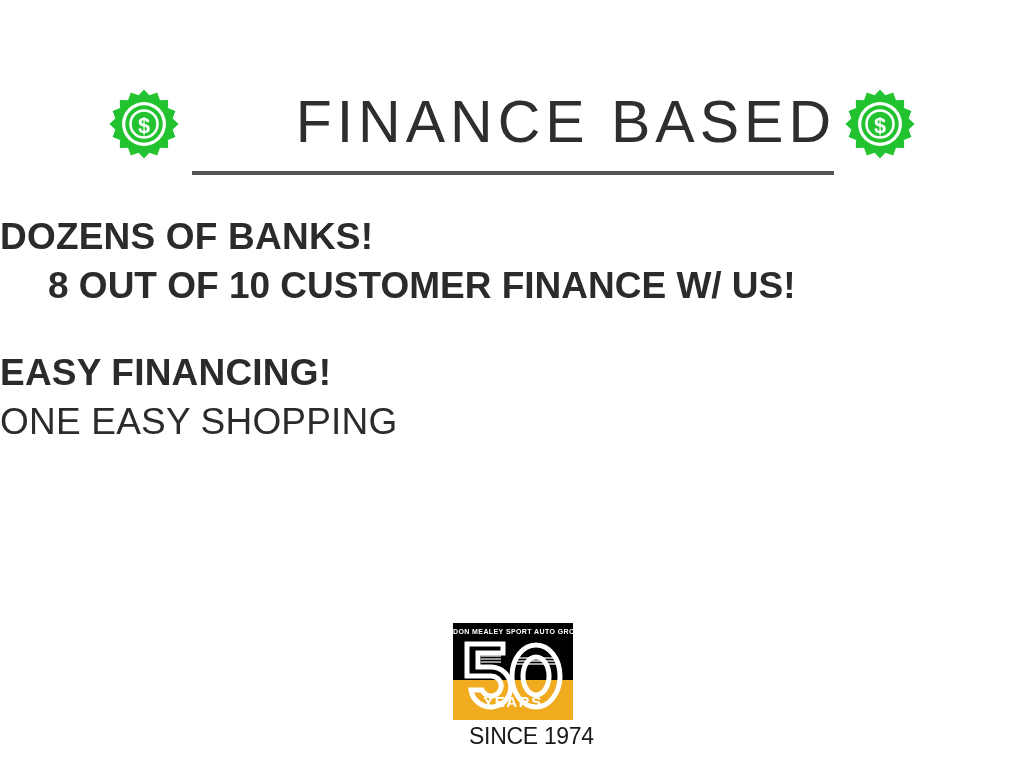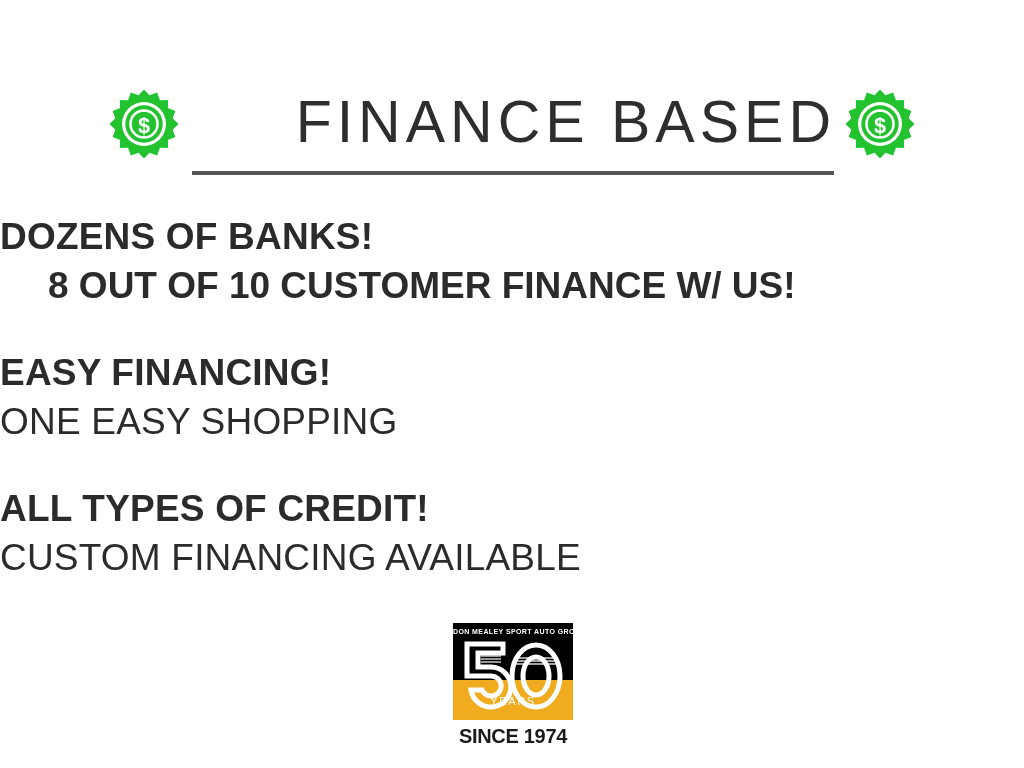--- a/index.html
+++ b/index.html
@@ -149,38 +149,39 @@
     width: 120px;
     height: 80px;
     z-index: 3;
   }
   .logo-years {
     position: absolute;
     top: 72px;
     left: 0;
     width: 120px;
     text-align: center;
-    font-size: 11px;
+    font-size: 15px;
     line-height: 13px;
-    font-weight: 400;
+    font-weight: 700;
     letter-spacing: 1.6px;
     color: #ffffff;
     white-space: nowrap;
     z-index: 5;
   }
   .logo-since {
     width: 120px;
     margin-top: 5px;
     text-align: center;
-    font-size: 20px;
+    font-size: 23px;
     line-height: 23px;
-    font-weight: 700;
+    font-weight: 400;
     letter-spacing: -0.3px;
     color: #1a1a1a;
     white-space: nowrap;
+    margin-left: 16px;
   }
 </style>
 </head>
 <body>
 
 <div class="slide">
 
   <div class="header">
 
     <svg class="gear-icon left" viewBox="0 0 100 100" aria-hidden="true">
@@ -211,24 +212,20 @@
     <div class="copy-block">
       <div class="line-heavy">DOZENS OF BANKS!</div>
       <div class="line-bold-wide">8 OUT OF 10 CUSTOMER FINANCE W/ US!</div>
     </div>
 
     <div class="copy-block">
       <div class="line-heavy">EASY FINANCING!</div>
       <div class="line-light">ONE EASY SHOPPING</div>
     </div>
 
-    <div class="copy-block">
-      <div class="line-heavy">ALL TYPES OF CREDIT!</div>
-      <div class="line-light">CUSTOM FINANCING AVAILABLE</div>
-    </div>
 
   </div>
 
   <div class="logo">
     <div class="logo-mark">
       <div class="logo-top"></div>
       <div class="logo-bottom"></div>
 
       <div class="logo-brand">DON MEALEY SPORT AUTO GROUP</div>
 

